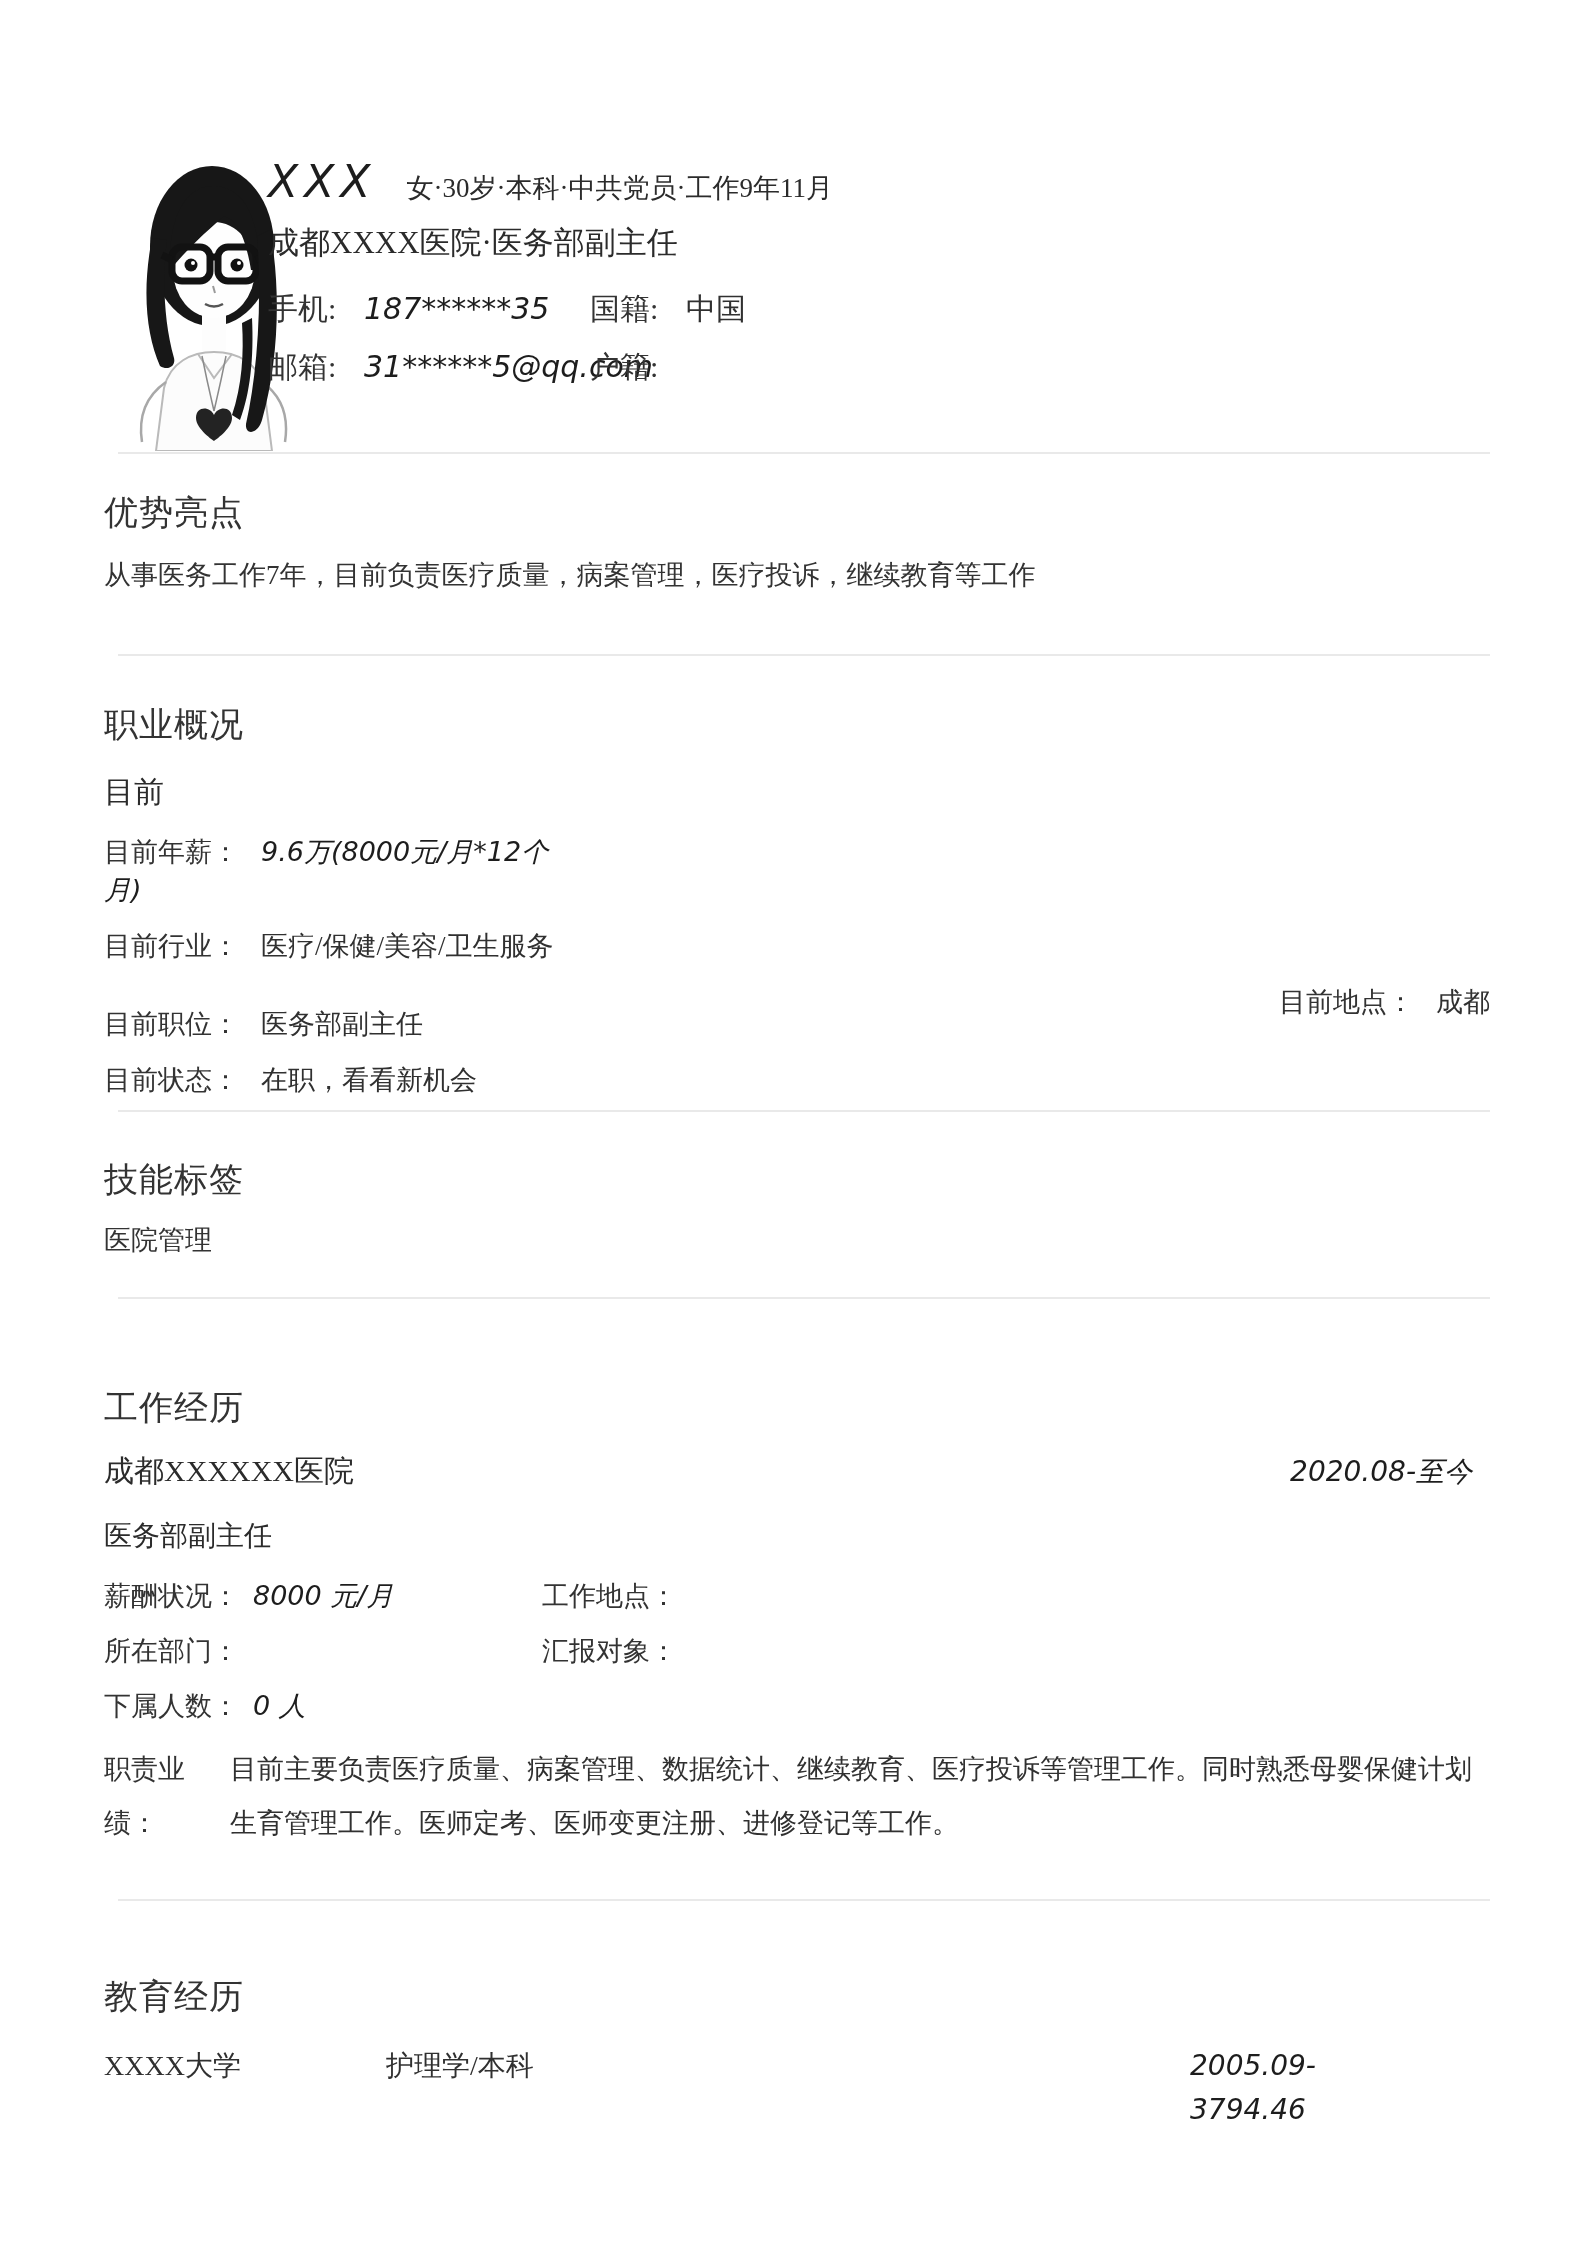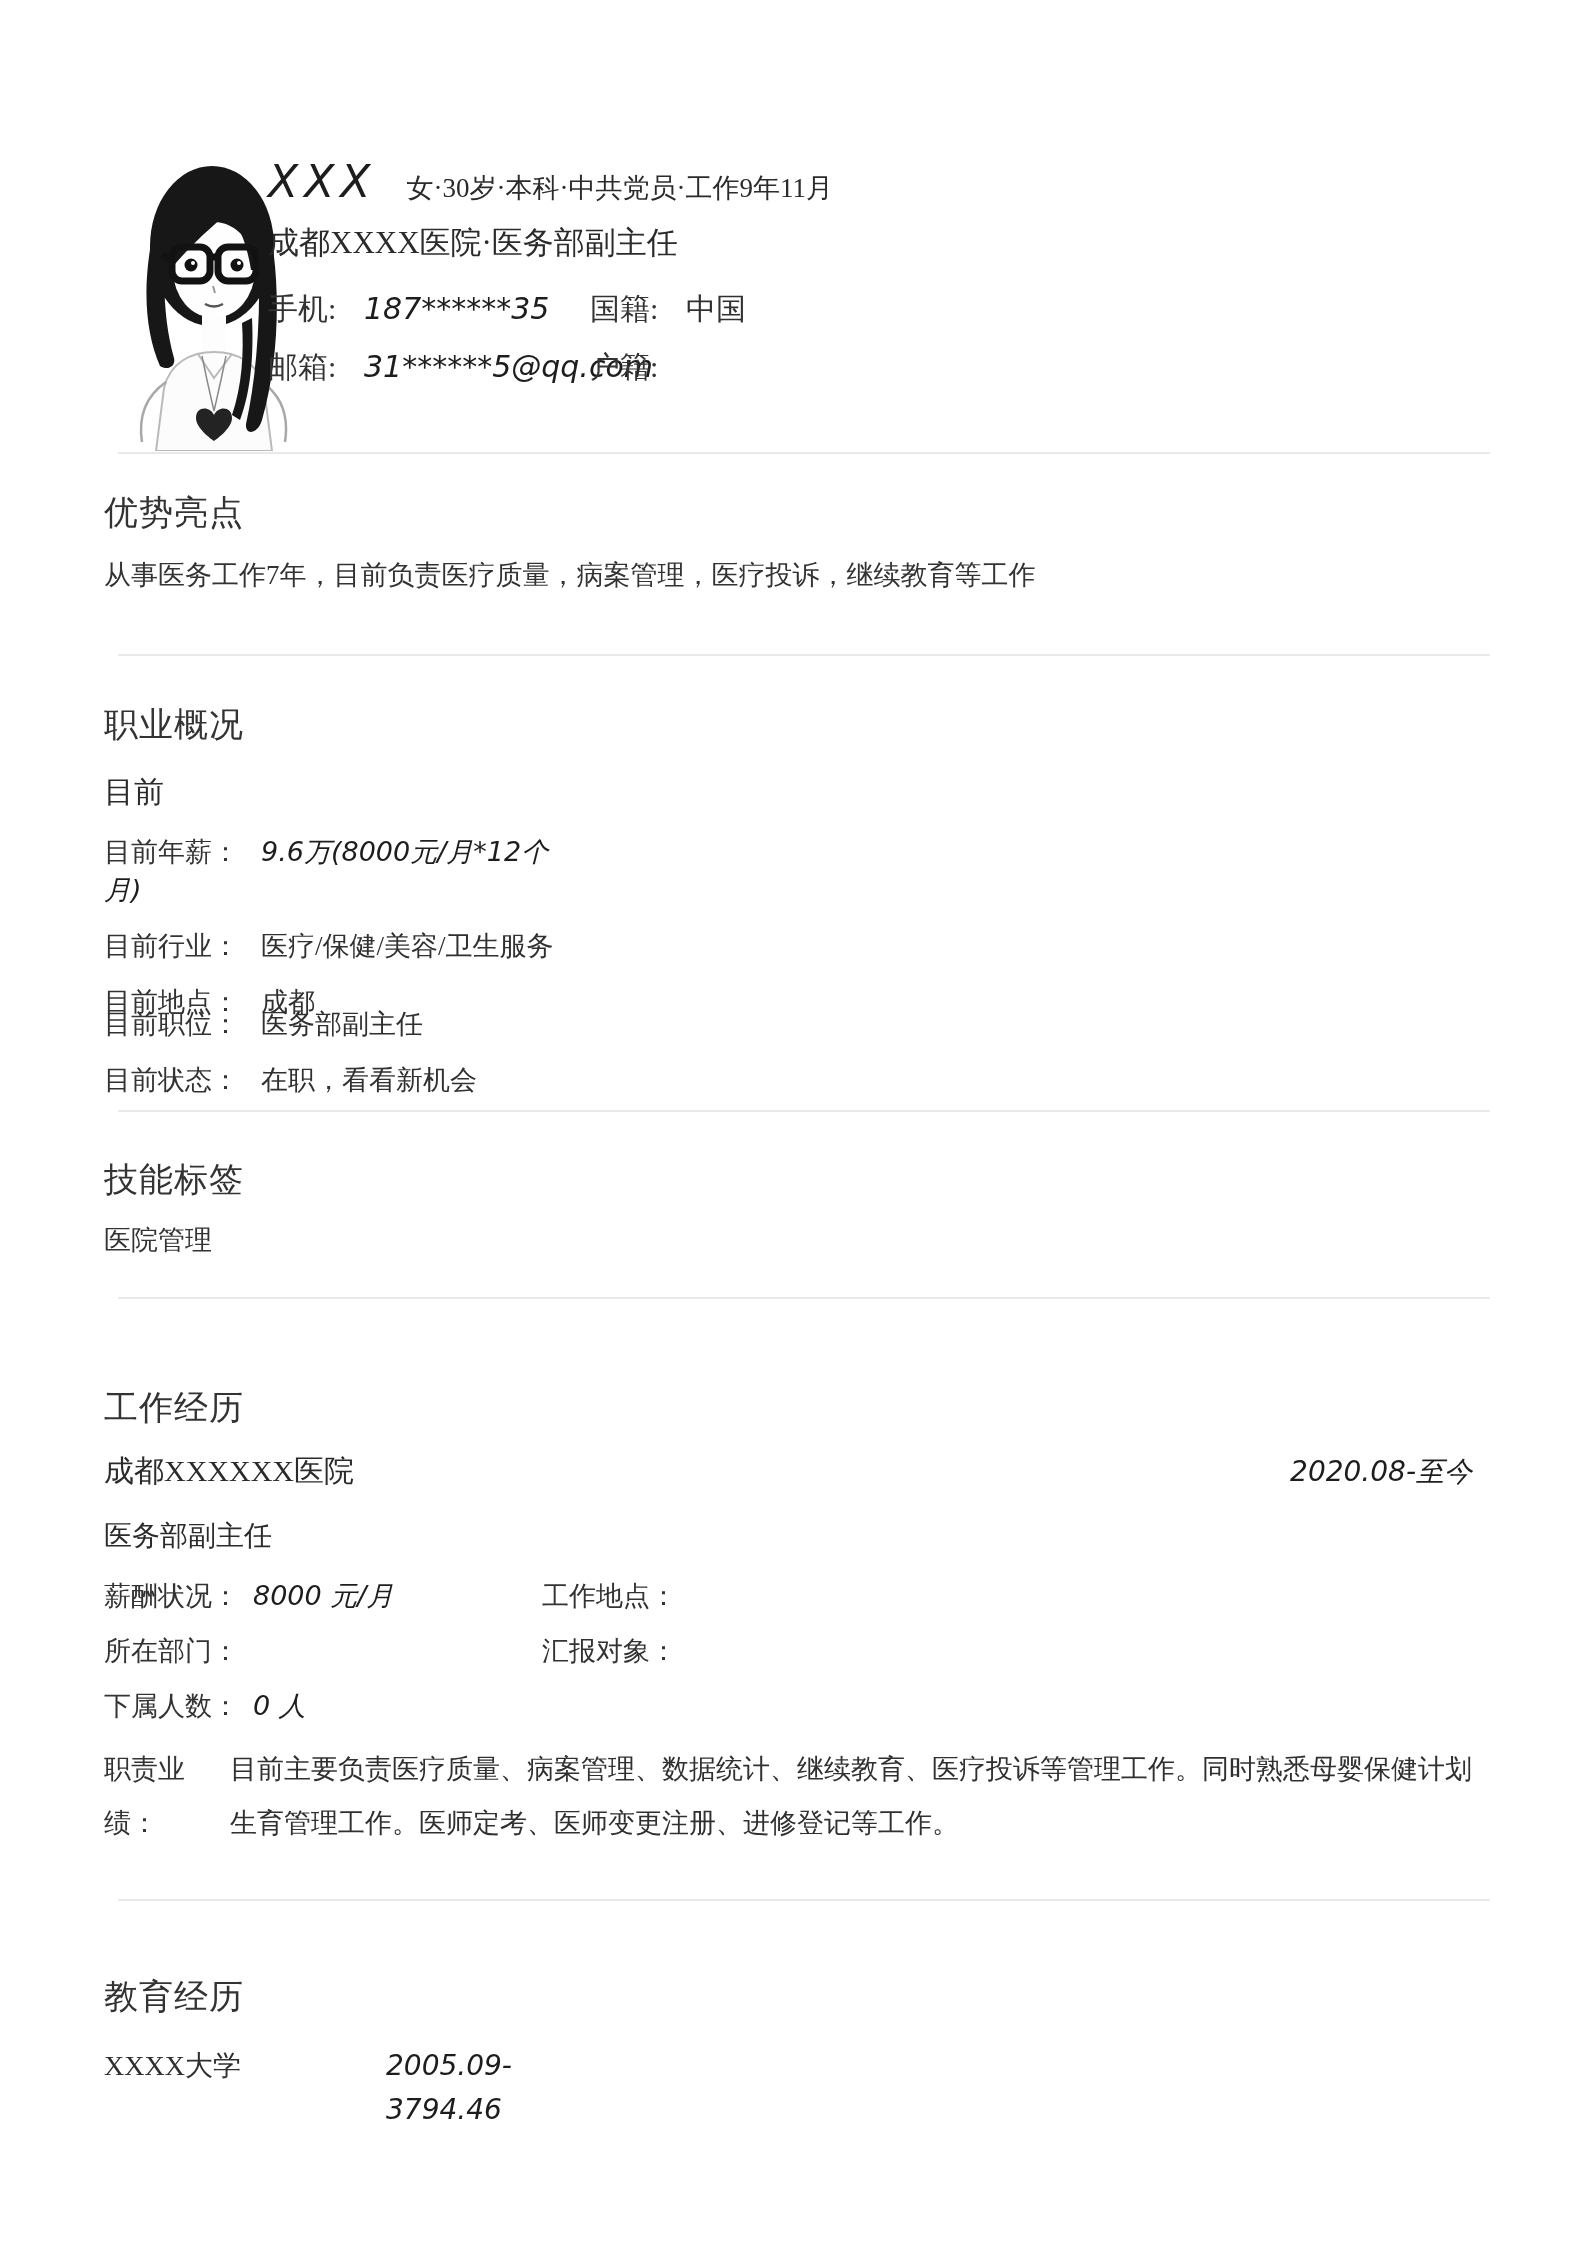--- a/index.html
+++ b/index.html
@@ -28,21 +28,21 @@
   .hfield { display:flex; }
   .hfield .lbl { min-width:80px; }
   .hfield .val { margin-left:16px; }
 
   
   .career-sub { font-size:30px; margin-top:22px; color:#2b2b2b; }
   .career-rows { margin-top:20px; }
   .crow { font-size:27px; line-height:38px; margin-bottom:18px; }
   .crow .lbl { margin-right:22px; }
   .crow-salary { max-width:450px; }
-  .crow-overlap-top { margin-bottom:0; }
+  .crow-overlap-top { margin-bottom:0;text-align:right; }
   .crow-overlap-bottom { margin-top:-16px; margin-bottom:18px; }
 
   
   .work-company-row { display:flex; justify-content:space-between; align-items:baseline; margin-top:16px; }
   .work-company { font-size:30px; line-height:44px; color:#2b2b2b; }
   .work-period { font-size:28px; margin-right:18px; }
   .work-position { font-size:28px; margin-top:24px; color:#2b2b2b; }
   .work-grid { display:grid; grid-template-columns:438px 1fr; row-gap:17px; margin-top:22px; font-size:27px; line-height:38px; }
   .wcell .lbl { margin-right:14px; }
   .duties { grid-column:1 / span 2; display:flex; line-height:54px; }
@@ -206,20 +206,21 @@
       </div>
     </div>
   </div>
 
   <div class="divider" style="top:1899px"></div>
 
   <div class="sec" style="top:1972px">
     <div class="sec-title">教育经历</div>
     <div class="edu-row">
       <span class="edu-school">XXXX大学</span>
+      <span class="edu-major">护理学/本科</span>
       <span class="edu-period hand">
         <div>2005.09-</div>
         <div>3794.46</div>
       </span>
     </div>
   </div>
 
 </div>
 
 </body></html>

